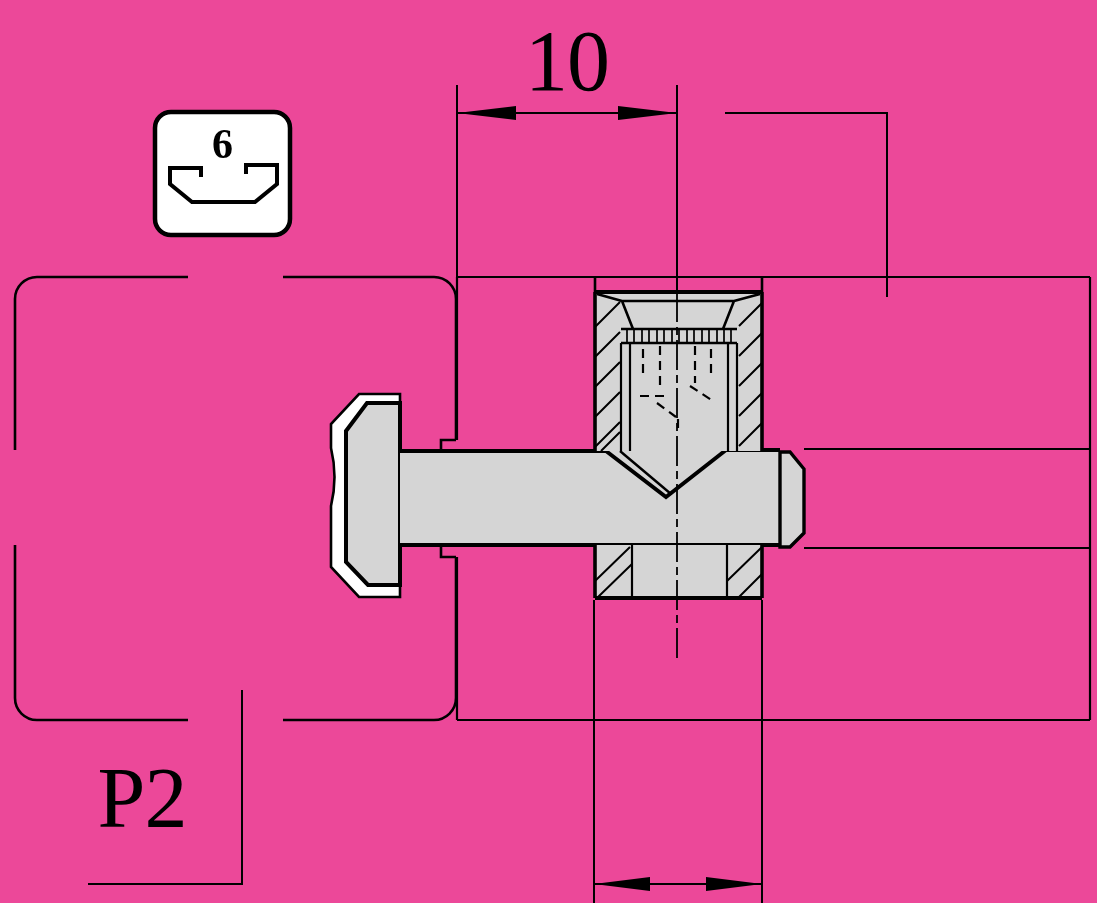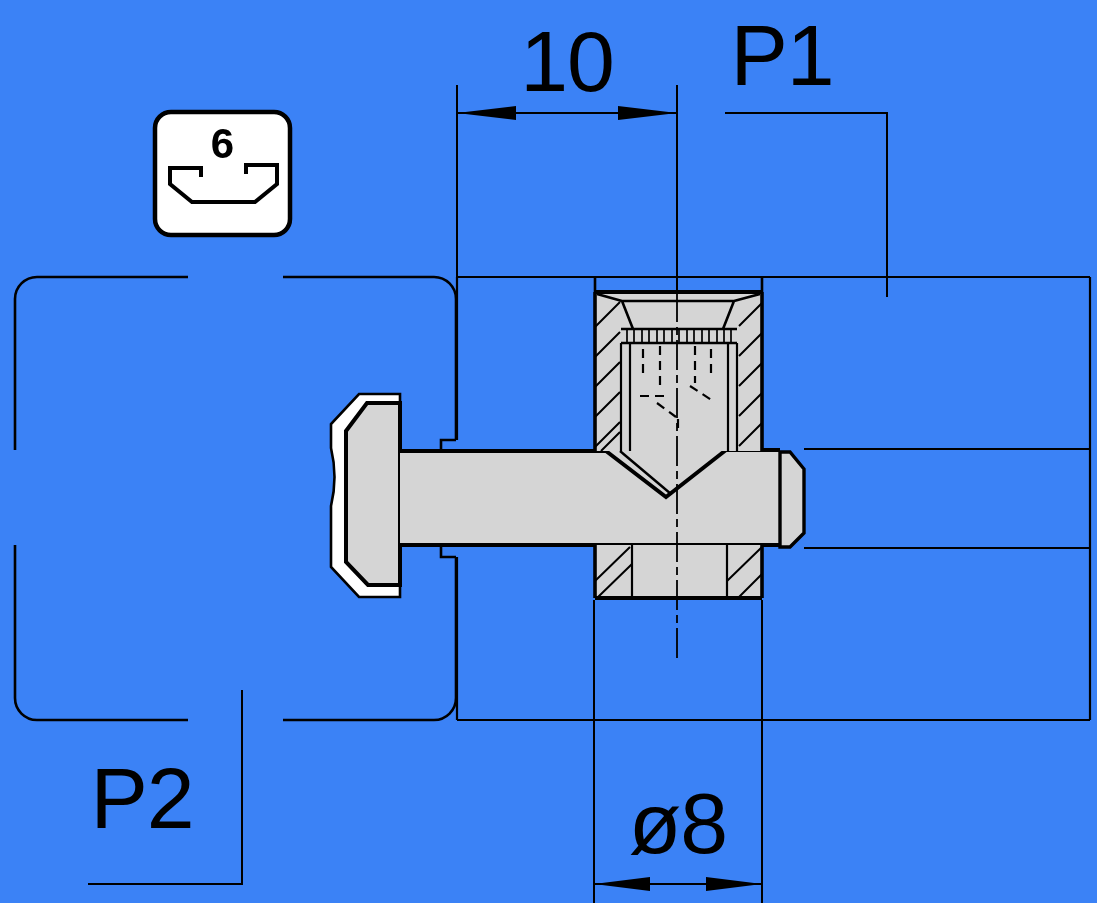--- a/index.html
+++ b/index.html
@@ -1,20 +1,20 @@
 <!DOCTYPE html>
 <html><head>
 <meta charset="utf-8">
 <style>
   html,body{margin:0;padding:0;background:#fff;}
   .canvas{
     position:relative;
     width:1097px;height:903px;
-    background:#3b82f6;
-    font-family:Liberation Sans, sans-serif;
+    background:#ec4899;
+    font-family:Liberation Serif, serif;
     overflow:hidden;
   }
   .canvas svg{position:absolute;left:0;top:0;}
   .dim-label{
     position:absolute;
     font-size:86px;
     line-height:1;
     color:#000;
     text-align:center;
     white-space:nowrap;
@@ -132,21 +132,19 @@
 
   <g>
     <rect x="155" y="112" width="135" height="123" rx="16" fill="#fff" stroke="#000" stroke-width="4.5"></rect>
     <path stroke="#000" stroke-width="4" fill="none" stroke-linejoin="miter" d="M201,177 V168 H170 V184 L192,202 H255 L277,184 V165 H246 V174"></path>
   </g>
 
 </svg>
 
 <div class="dim-label" style="left:457px;top:18px;width:220px;">10</div>
 
-<div class="dim-label" style="left:726px;top:12px;width:112px;">P1</div>
 
 <div class="dim-label" style="left:84px;top:755px;width:116px;">P2</div>
 
-<div class="dim-label" style="left:594px;top:780px;width:168px;">ø8</div>
 
 <div class="icon-label" style="left:155px;top:123px;width:135px;">6</div>
 
 </div>
 
 </body></html>

